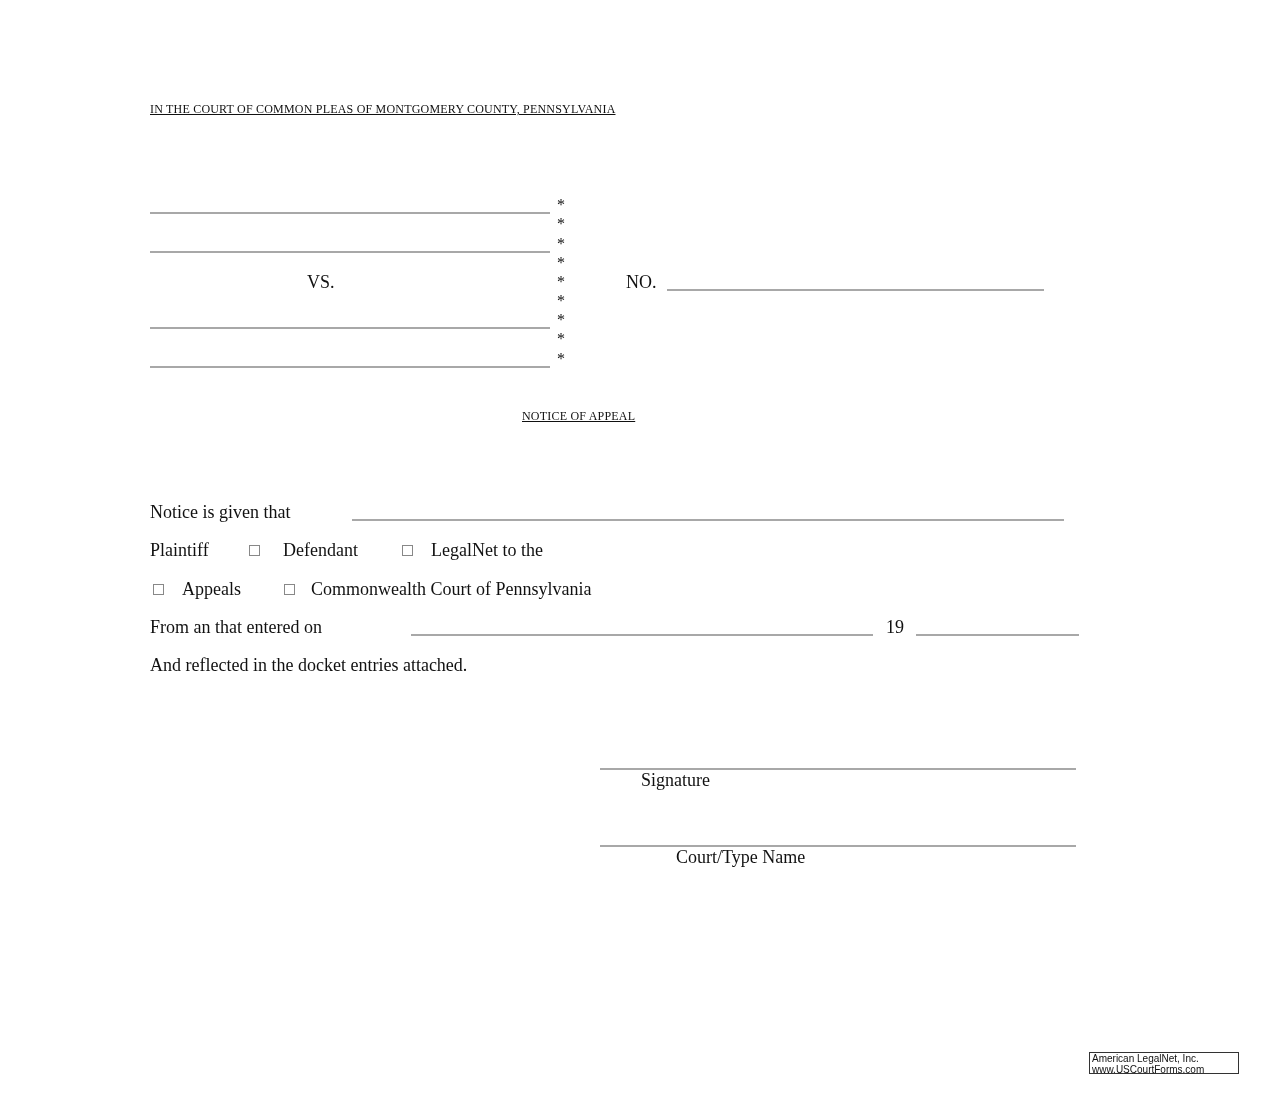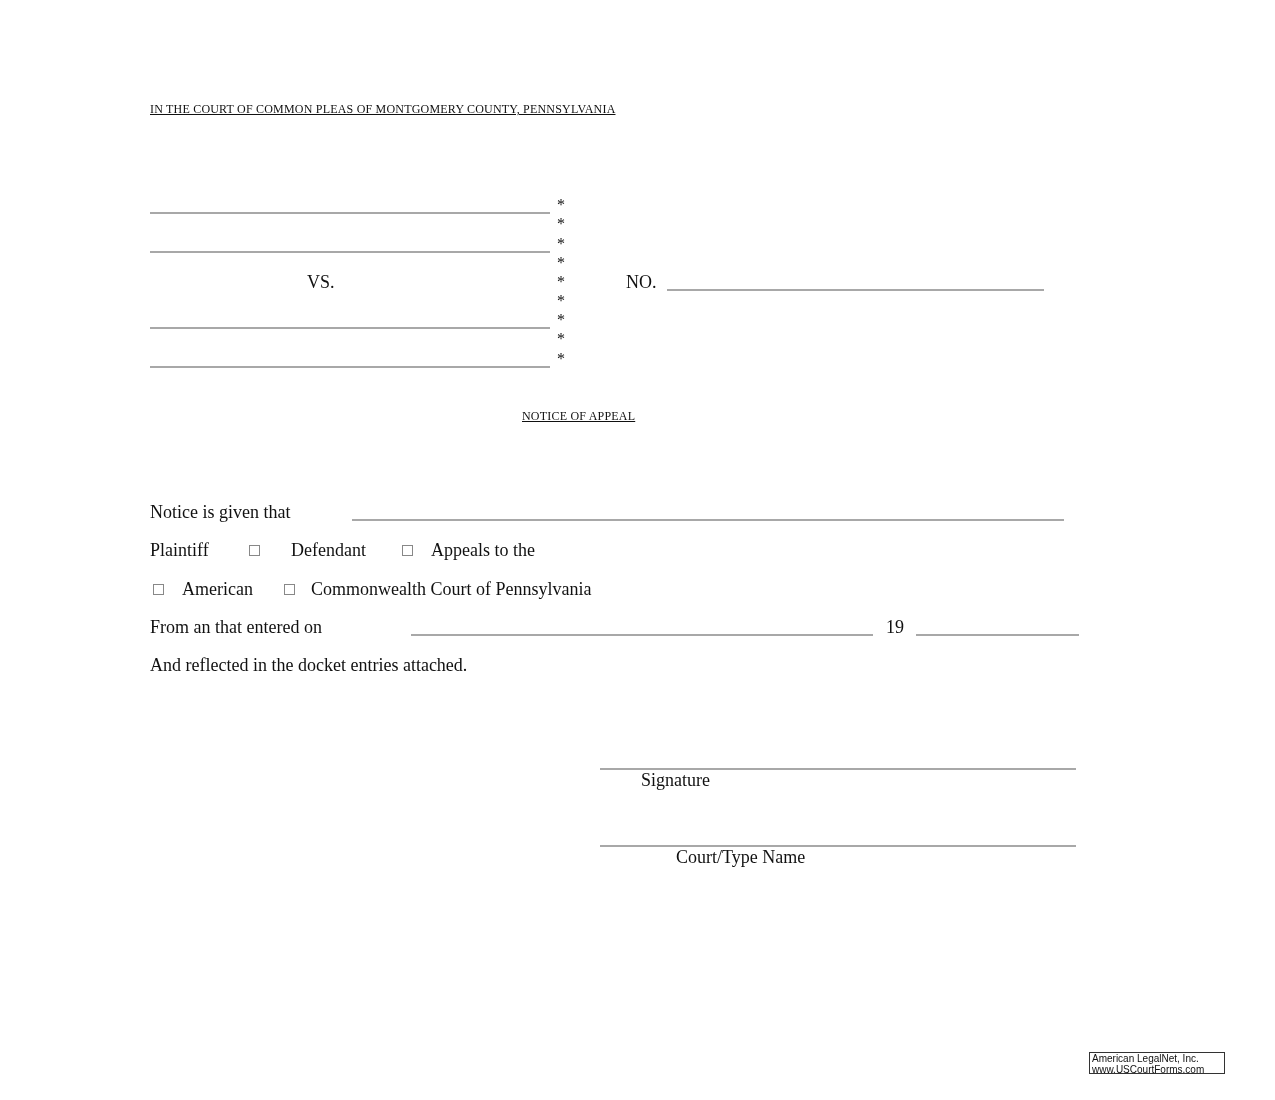--- a/index.html
+++ b/index.html
@@ -4,21 +4,21 @@
 <style>
   html, body { margin: 0; padding: 0; background: #ffffff; }
   body { width: 1275px; height: 1100px; position: relative; overflow: hidden;
          font-family: "Liberation Serif", "DejaVu Serif", serif; color: #111; }
   .abs { position: absolute; }
   .txt { font-size: 18px; line-height: 20px; white-space: nowrap; }
   .title { font-size: 12px; text-decoration: underline; letter-spacing: 0.2px; }
   .line { position: absolute; height: 0; border-top: 2px solid #a8a8a8; }
   .star { position: absolute; font-size: 16px; line-height: 16px; left: 557px; }
   .cb { position: absolute; width: 9px; height: 9px; border: 1px solid #888; background: #fff; }
-  .footer-box { position: absolute; left: 1089px; top: 1052px; width: 136px; height: 22px;
+  .footer-box { position: absolute; left: 1089px; top: 1052px; width: 150px; height: 22px;
                 border: 1px solid #333; font-family: "Liberation Sans", "DejaVu Sans", sans-serif;
                 font-size: 10px; line-height: 11px; padding: 0 0 0 2px; box-sizing: border-box; }
 </style>
 </head>
 <body>
 
 <div class="abs txt title" style="left:150px; top:99px;">IN THE COURT OF COMMON PLEAS OF MONTGOMERY COUNTY, PENNSYLVANIA</div>
 
 <div class="line" style="left:150px; top:212px; width:400px;"></div>
 <div class="line" style="left:150px; top:251px; width:400px;"></div>
@@ -39,26 +39,26 @@
 <div class="abs txt" style="left:626px; top:272px;">NO.</div>
 <div class="line" style="left:667px; top:289px; width:377px;"></div>
 
 <div class="abs txt title" style="left:522px; top:406px;">NOTICE OF APPEAL</div>
 
 <div class="abs txt" style="left:150px; top:502px;text-align:right;">Notice is given that</div>
 <div class="line" style="left:352px; top:519px; width:712px;"></div>
 
 <div class="abs txt" style="left:150px; top:540px;">Plaintiff</div>
 <div class="cb" style="left:249px; top:545px;"></div>
-<div class="abs txt" style="left:291px; top:540px;">Defendant</div>
+<div class="abs txt" style="left:283px; top:540px;">Defendant</div>
 <div class="cb" style="left:402px; top:545px;"></div>
-<div class="abs txt" style="left:431px; top:540px;">Appeals to the</div>
+<div class="abs txt" style="left:431px; top:540px;">LegalNet to the</div>
 
 <div class="cb" style="left:153px; top:584px;"></div>
-<div class="abs txt" style="left:182px; top:579px;">American</div>
+<div class="abs txt" style="left:182px; top:579px;">Appeals</div>
 <div class="cb" style="left:284px; top:584px;"></div>
 <div class="abs txt" style="left:311px; top:579px;">Commonwealth Court of Pennsylvania</div>
 
 <div class="abs txt" style="left:150px; top:617px;">From an that entered on</div>
 <div class="line" style="left:411px; top:634px; width:462px;"></div>
 <div class="abs txt" style="left:886px; top:617px;">19</div>
 <div class="line" style="left:916px; top:634px; width:163px;"></div>
 
 <div class="abs txt" style="left:150px; top:655px;">And reflected in the docket entries attached.</div>
 

